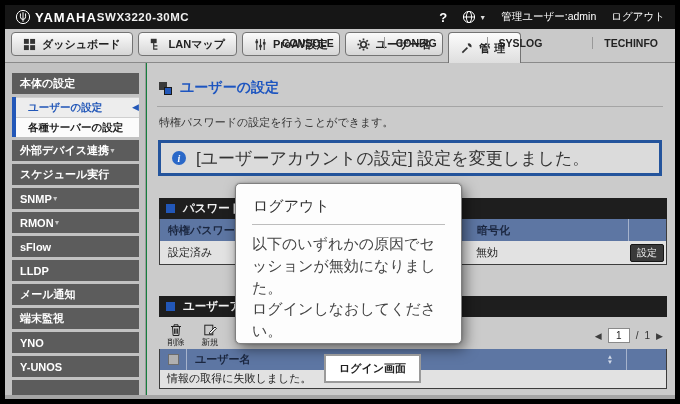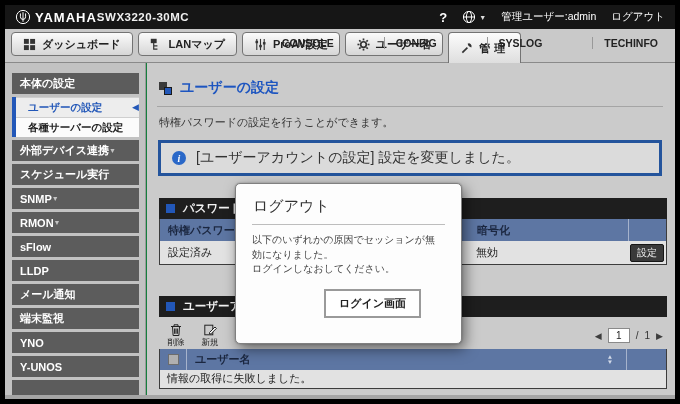--- a/index.html
+++ b/index.html
@@ -64,21 +64,21 @@
   .title-icon .sq2 { position:absolute; right:0; bottom:0; width:8px; height:8px; background:#2257b8; border:1px solid #1a1a1a; }
   .page-title { font-size:14px; font-weight:bold; color:#1d55c0; }
   .title-divider { border:none; border-top:1px solid #a5a5a5; margin:9px 0 8px; }
   .page-desc { font-size:11px; color:#333; margin-left:2px; }
 
   .banner { margin:10px 1px 0 1px; border:3px solid #24549c; background:#dbdbdb; height:36px;
             display:flex; align-items:center; gap:10px; padding:0 11px; }
   .info-icon { width:14px; height:14px; min-width:14px; border-radius:50%; background:#2a68c8; color:#fff;
                font-size:10px; font-weight:bold; font-style:italic; display:flex; align-items:center;
                justify-content:center; font-family:"Liberation Serif","DejaVu Serif",serif; }
-  .banner-text { font-size:14px; color:#333; }
+  .banner-text { font-size:17px; color:#333; }
 
   .section { width:508px; margin-left:2px; }
   .section-pwd { margin-top:22px; }
   .section-acct { margin-top:31px; }
   .section-header { height:21px; background:#1e1e1e; color:#f2f2f2; font-size:11.5px; font-weight:bold;
                     display:flex; align-items:center; gap:8px; padding:0 7px; }
   .blue-square { width:9px; height:9px; background:#2257b8; }
 
   .ptable { border:1px solid #3c3c3c; border-top:none; }
   .thead { display:flex; height:22px; background:#5d76a3; align-items:center; }
@@ -114,21 +114,21 @@
   .th-sp { width:40px; height:100%; border-left:1px solid rgba(255,255,255,.45); }
   .arow { height:18px; background:#e2e2e2; font-size:11px; color:#222; padding:0 7px; line-height:18px; }
 
   
   .modal { position:absolute; left:230px; top:178px; width:227px; height:161px; background:#fdfdfd;
            border:1px solid #808080; border-radius:5px; z-index:20;
            box-shadow:3px 5px 14px rgba(0,0,0,.5), 0 0 2px rgba(0,0,0,.3);
            padding:13px 16px 10px; }
   .modal-title { font-size:15px; color:#333; margin:0 0 8px 1px; font-weight:normal; }
   .modal-hr { border:none; border-top:1px solid #bdbdbd; margin:0 0 8px; }
-  .modal-text { font-size:10px; color:#444; line-height:1.45; }
+  .modal-text { font-size:15px; color:#444; line-height:1.45; }
   .modal-list { margin:9px 0 0 17px; font-size:10.5px; color:#444; line-height:1.45; }
   .modal-btn { display:block; margin:12px 24px 0 auto; padding:5px 13px; background:#fff;
                border:2px solid #9a9a9a; border-radius:0; font-size:11px; color:#222;
                font-weight:bold; cursor:pointer; font-family:inherit; }
 
   .bottom-strip { position:absolute; left:0; right:0; bottom:0; height:4px; background:#a5a5a5; z-index:6; }
 </style>
 </head>
 <body>
 

